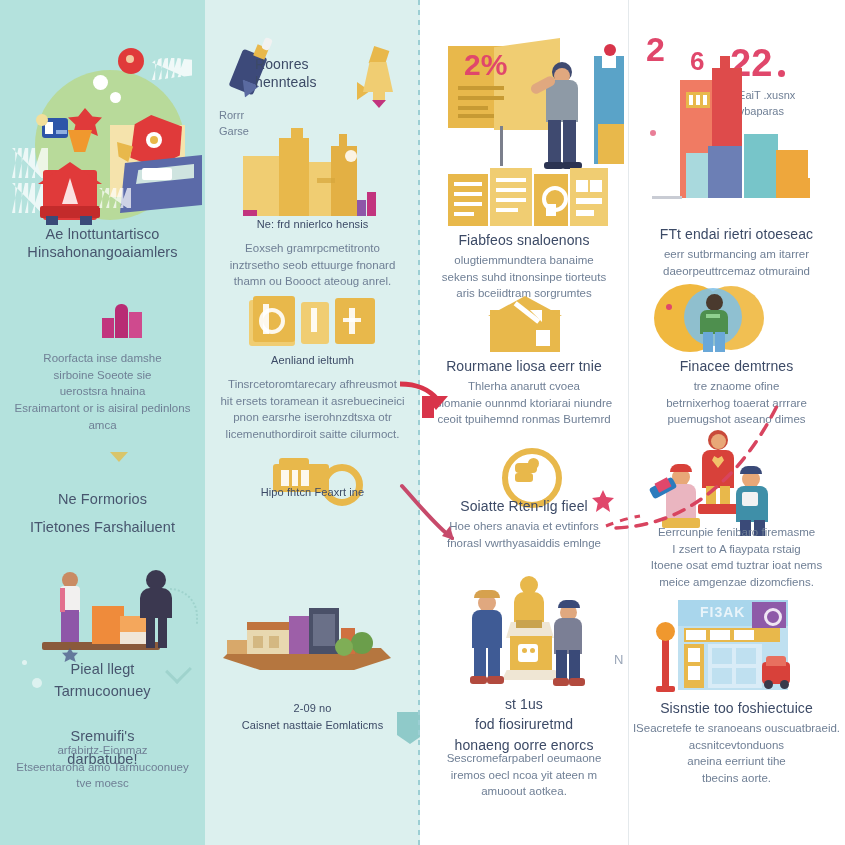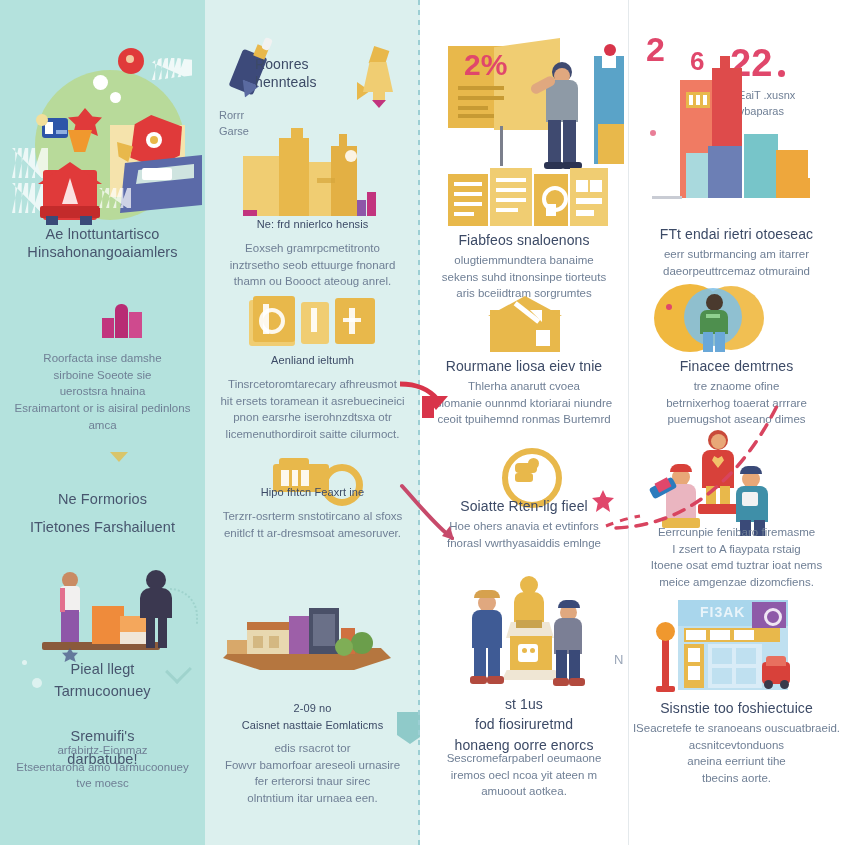--- a/index.html
+++ b/index.html
@@ -263,50 +263,40 @@
       <div class="rect" style="left:6px;top:0;width:30px;height:8px;background:#e8b84b;border-radius:3px 3px 0 0;"></div>
       <div class="rect" style="left:8px;top:12px;width:28px;height:16px;background:#fff;opacity:.9;"></div>
       <div class="rect" style="left:16px;top:12px;width:3px;height:16px;background:#e8b84b;"></div>
       <div class="rect" style="left:25px;top:12px;width:3px;height:16px;background:#e8b84b;"></div>
       <div class="circ" style="left:48px;top:6px;width:28px;height:28px;border:7px solid #e8b84b;"></div>
     </div>
 
     <div class="block c2" style="left:8px;top:486px;width:199px;">
       <div class="hd blur">Hipo fhtcn Feaxrt ine</div>
     </div>
-    <div class="block c2" style="left:2px;top:508px;width:211px;">
-      <div class="bd blur" style="white-space:pre-line;">Terzrr-osrterm snstotircano al sfoxs
-enitlcf tt ar-dresmsoat amesoruver.</div>
-    </div>
 
     <div class="art" style="left:18px;top:598px;width:170px;height:78px;">
       <div class="rect" style="left:0;top:50px;width:168px;height:22px;background:#b5763f;
            clip-path:polygon(6% 0,94% 0,100% 46%,78% 100%,22% 100%,0 46%);"></div>
       <div class="rect" style="left:24px;top:30px;width:42px;height:26px;background:#e8d8b0;"></div>
       <div class="rect" style="left:24px;top:24px;width:42px;height:8px;background:#c0743e;"></div>
       <div class="rect" style="left:30px;top:38px;width:10px;height:12px;background:#d4b882;"></div>
       <div class="rect" style="left:46px;top:38px;width:10px;height:12px;background:#d4b882;"></div>
       <div class="rect" style="left:66px;top:18px;width:20px;height:38px;background:#9d5fa8;"></div>
       <div class="rect" style="left:86px;top:10px;width:30px;height:46px;background:#4a5068;"></div>
       <div class="rect" style="left:90px;top:16px;width:22px;height:32px;background:#6a7088;"></div>
       <div class="rect" style="left:118px;top:30px;width:14px;height:26px;background:#d07040;"></div>
       <div class="circ" style="left:128px;top:34px;width:22px;height:22px;background:#6b9e4b;"></div>
       <div class="circ" style="left:112px;top:40px;width:18px;height:18px;background:#7fae56;"></div>
       <div class="rect" style="left:4px;top:42px;width:20px;height:14px;background:#d8a86a;"></div>
     </div>
 
     <div class="block c2" style="left:2px;top:700px;width:211px;">
       <div class="hd blur" style="white-space:pre-line;line-height:1.5;">2-09 no
 Caisnet nasttaie Eomlaticms</div>
-    </div>
-    <div class="block c2" style="left:2px;top:740px;width:211px;">
-      <div class="bd blur" style="white-space:pre-line;">edis rsacrot tor
-Fowvr bamorfoar areseoli urnasire
-fer erterorsi tnaur sireс
-olntntium itar urnaea een.</div>
     </div>
 
     <div class="art" style="left:192px;top:712px;width:26px;height:32px;background:#8fcac9;
          clip-path:polygon(0 0,100% 0,100% 72%,50% 100%,0 72%);"></div>
   </div>
 
   <div class="col c3" id="col3">
 
     <div class="art" style="left:28px;top:38px;width:175px;height:150px;">
 
@@ -371,21 +361,21 @@
       <div class="rect" style="left:0;top:14px;width:70px;height:42px;background:#e8b84b;"></div>
       <div class="rect" style="left:-2px;top:0;width:74px;height:20px;background:#e8b84b;
            clip-path:polygon(50% 0,100% 100%,0 100%);"></div>
       <div class="rect" style="left:22px;top:14px;width:30px;height:5px;background:#fff;transform:rotate(38deg);"></div>
       <div class="rect" style="left:40px;top:14px;width:12px;height:12px;background:#fff;
            clip-path:polygon(100% 0,100% 100%,0 0);"></div>
       <div class="rect" style="left:46px;top:34px;width:14px;height:16px;background:#fff;"></div>
     </div>
 
     <div class="block c3" style="left:4px;top:358px;width:200px;">
-      <div class="hd blur">Rourmane liosa eiev tnie</div>
+      <div class="hd blur">Rourmane liosa eerr tnie</div>
     </div>
     <div class="block c3" style="left:0;top:378px;width:208px;">
       <div class="bd blur" style="white-space:pre-line;">Thlerha anarutt cvoea
 siomanie ounnmd ktoriarai niundre
 ceoit tpuihemnd ronmas Burtemrd</div>
     </div>
 
     <div class="art" style="left:82px;top:448px;width:48px;height:48px;">
       <div class="circ" style="left:0;top:0;width:48px;height:48px;border:6px solid #e8b84b;"></div>
       <div class="rect" style="left:13px;top:15px;width:22px;height:10px;background:#e8b84b;border-radius:4px;"></div>

